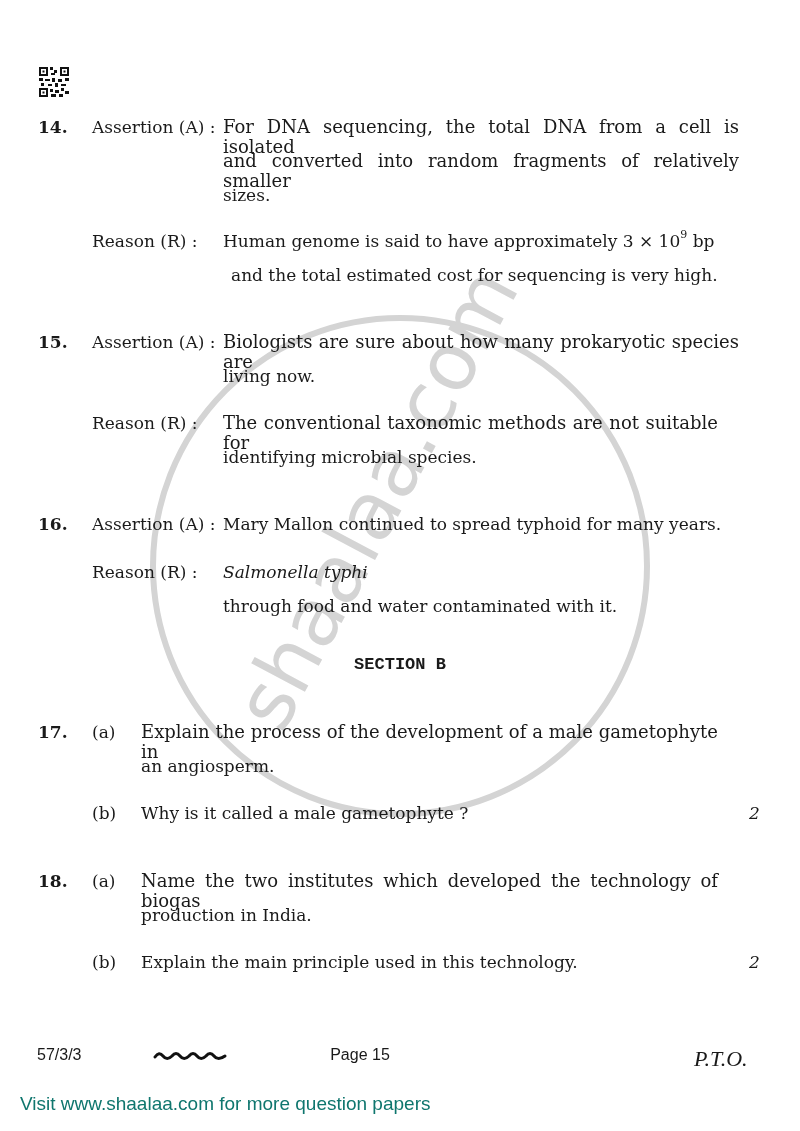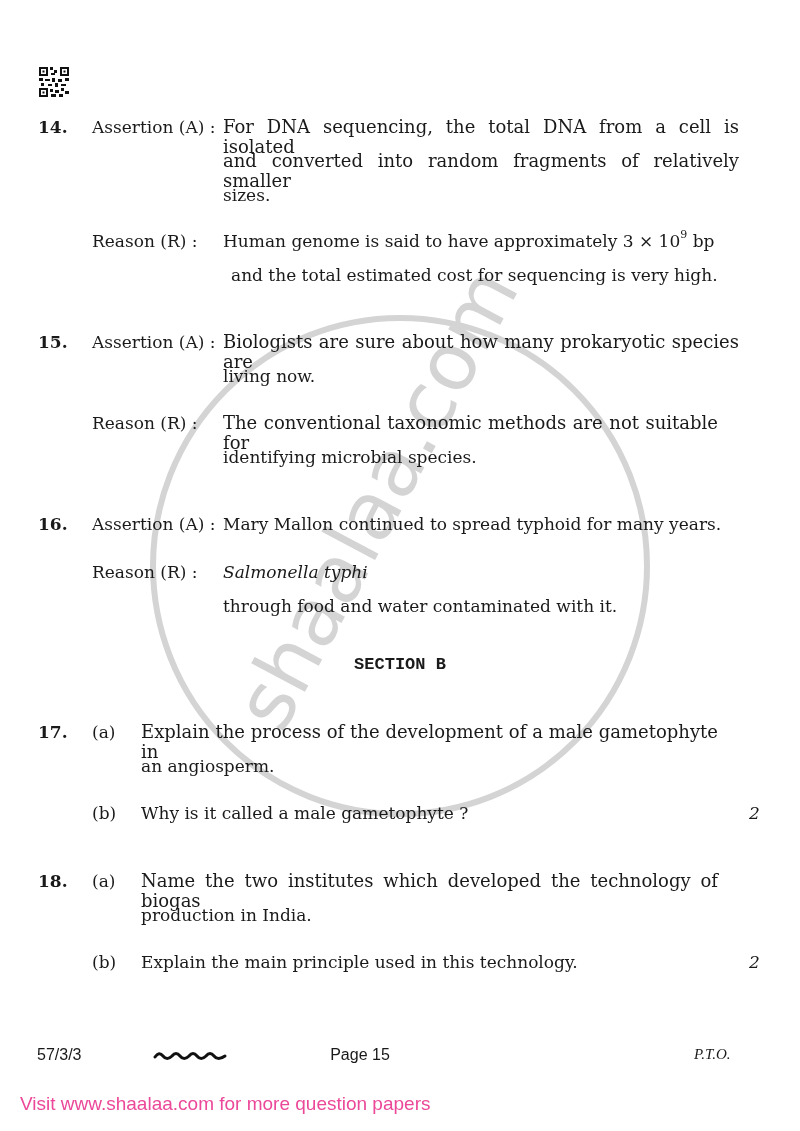--- a/index.html
+++ b/index.html
@@ -12,22 +12,22 @@
     .watermark { position: absolute; left: 0; top: 0; width: 800px; height: 1131px; pointer-events: none; }
     .line { position: absolute; font-size: 17px; line-height: 20px; white-space: nowrap; }
     .qnum { position: absolute; font-size: 17px; font-weight: bold; line-height: 20px; }
     .label { position: absolute; font-size: 17px; line-height: 20px; white-space: nowrap; }
     .sub { position: absolute; font-size: 17px; line-height: 20px; }
     .marks { position: absolute; font-size: 17px; font-style: italic; line-height: 20px; }
     .justify { position: absolute; font-size: 18px; line-height: 20px; text-align: justify; text-align-last: justify; }
     .section-title { position: absolute; left: 0; width: 800px; text-align: center; font-size: 17px; font-weight: bold; line-height: 20px; }
     .footer-code { position: absolute; left: 37px; top: 1046px; font-family: "Liberation Sans", sans-serif; font-size: 16px; }
     .footer-page { position: absolute; left: 0; width: 720px; text-align: center; top: 1046px; font-family: "Liberation Sans", sans-serif; font-size: 16px; }
-    .footer-pto { position: absolute; left: 694px; top: 1046px; font-family: "Liberation Serif", serif; font-style: italic; font-size: 15px; }
-    .visit { position: absolute; left: 20px; top: 1093px; font-family: "Liberation Sans", sans-serif; font-size: 19px; color: #ec4899; }
+    .footer-pto { position: absolute; left: 694px; top: 1046px; font-family: "Liberation Serif", serif; font-style: italic; font-size: 22px; }
+    .visit { position: absolute; left: 20px; top: 1093px; font-family: "Liberation Sans", sans-serif; font-size: 19px; color: #0f766e; }
     sup { font-size: 11px; line-height: 0; position: relative; top: -2px; }
     i.sp { font-style: italic; }
   </style>
 </head>
 <body>
 
 <svg class="watermark" viewBox="0 0 800 1131">
   <ellipse cx="400" cy="566" rx="247" ry="248" fill="none" stroke="#d4d4d4" stroke-width="6"></ellipse>
   <text x="0" y="0" transform="translate(282,735) rotate(-62)" font-family="DejaVu Sans, sans-serif" font-size="80" fill="#d4d4d4">shaalaa.com</text>
 </svg>

